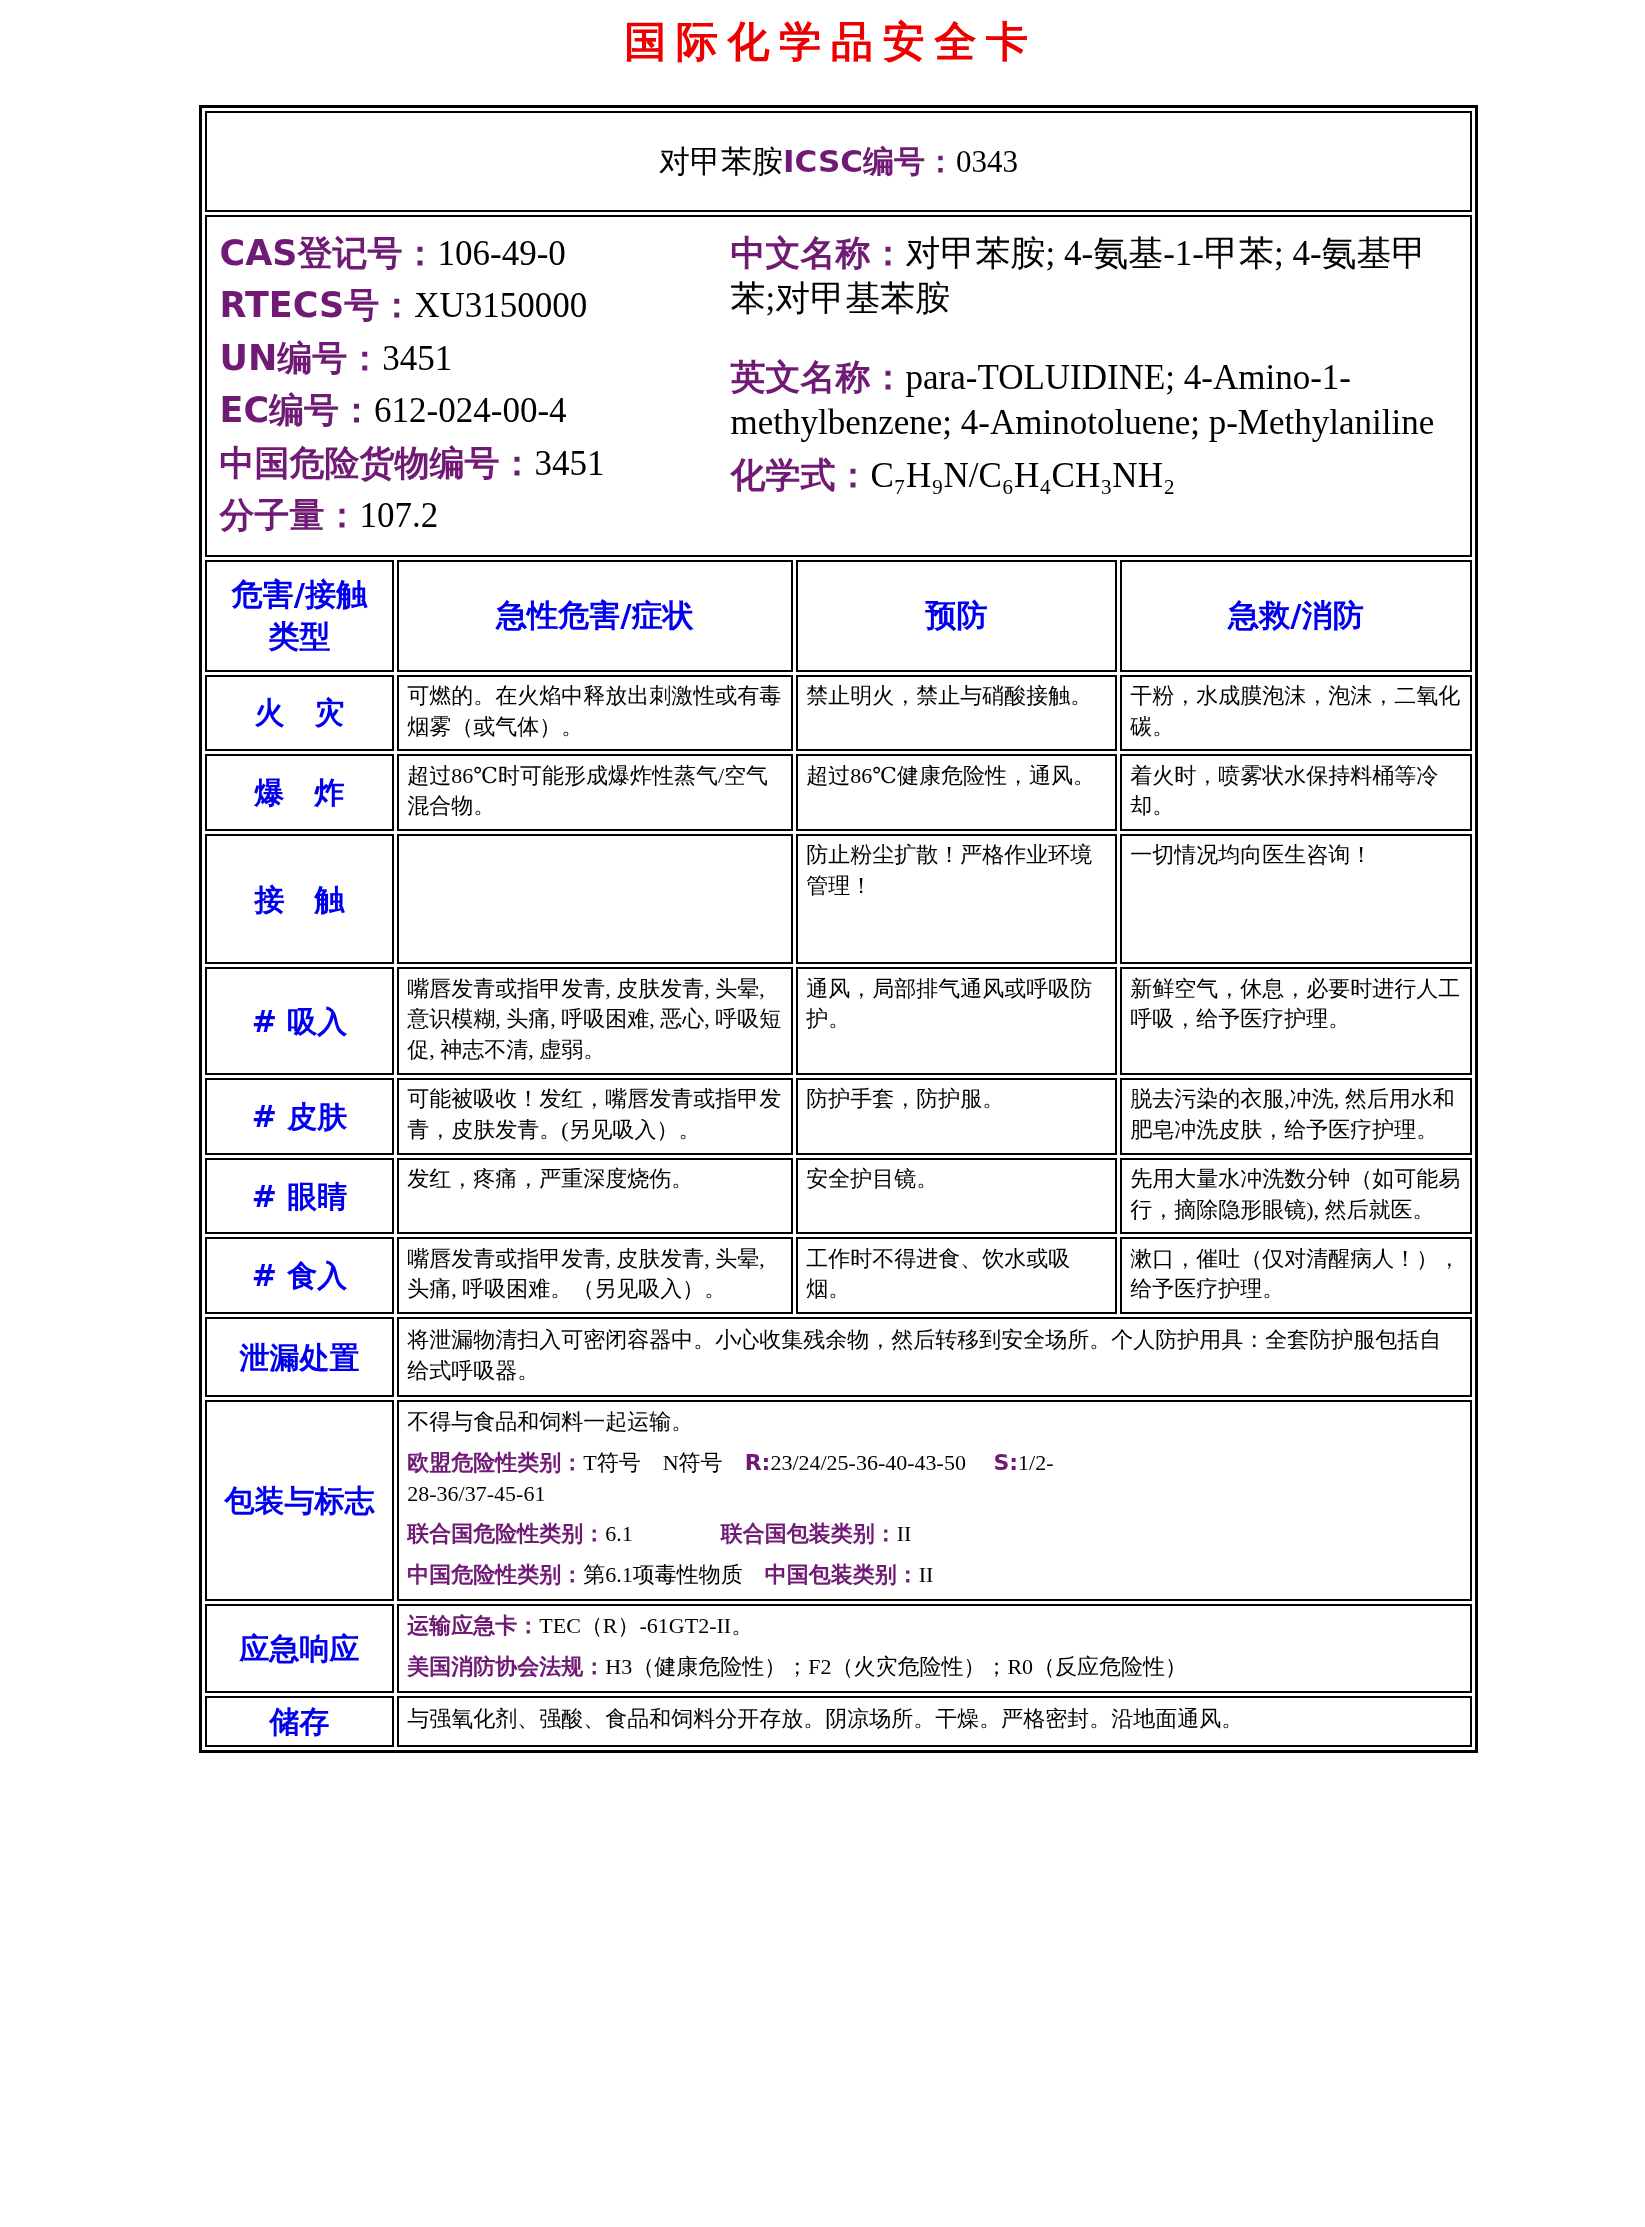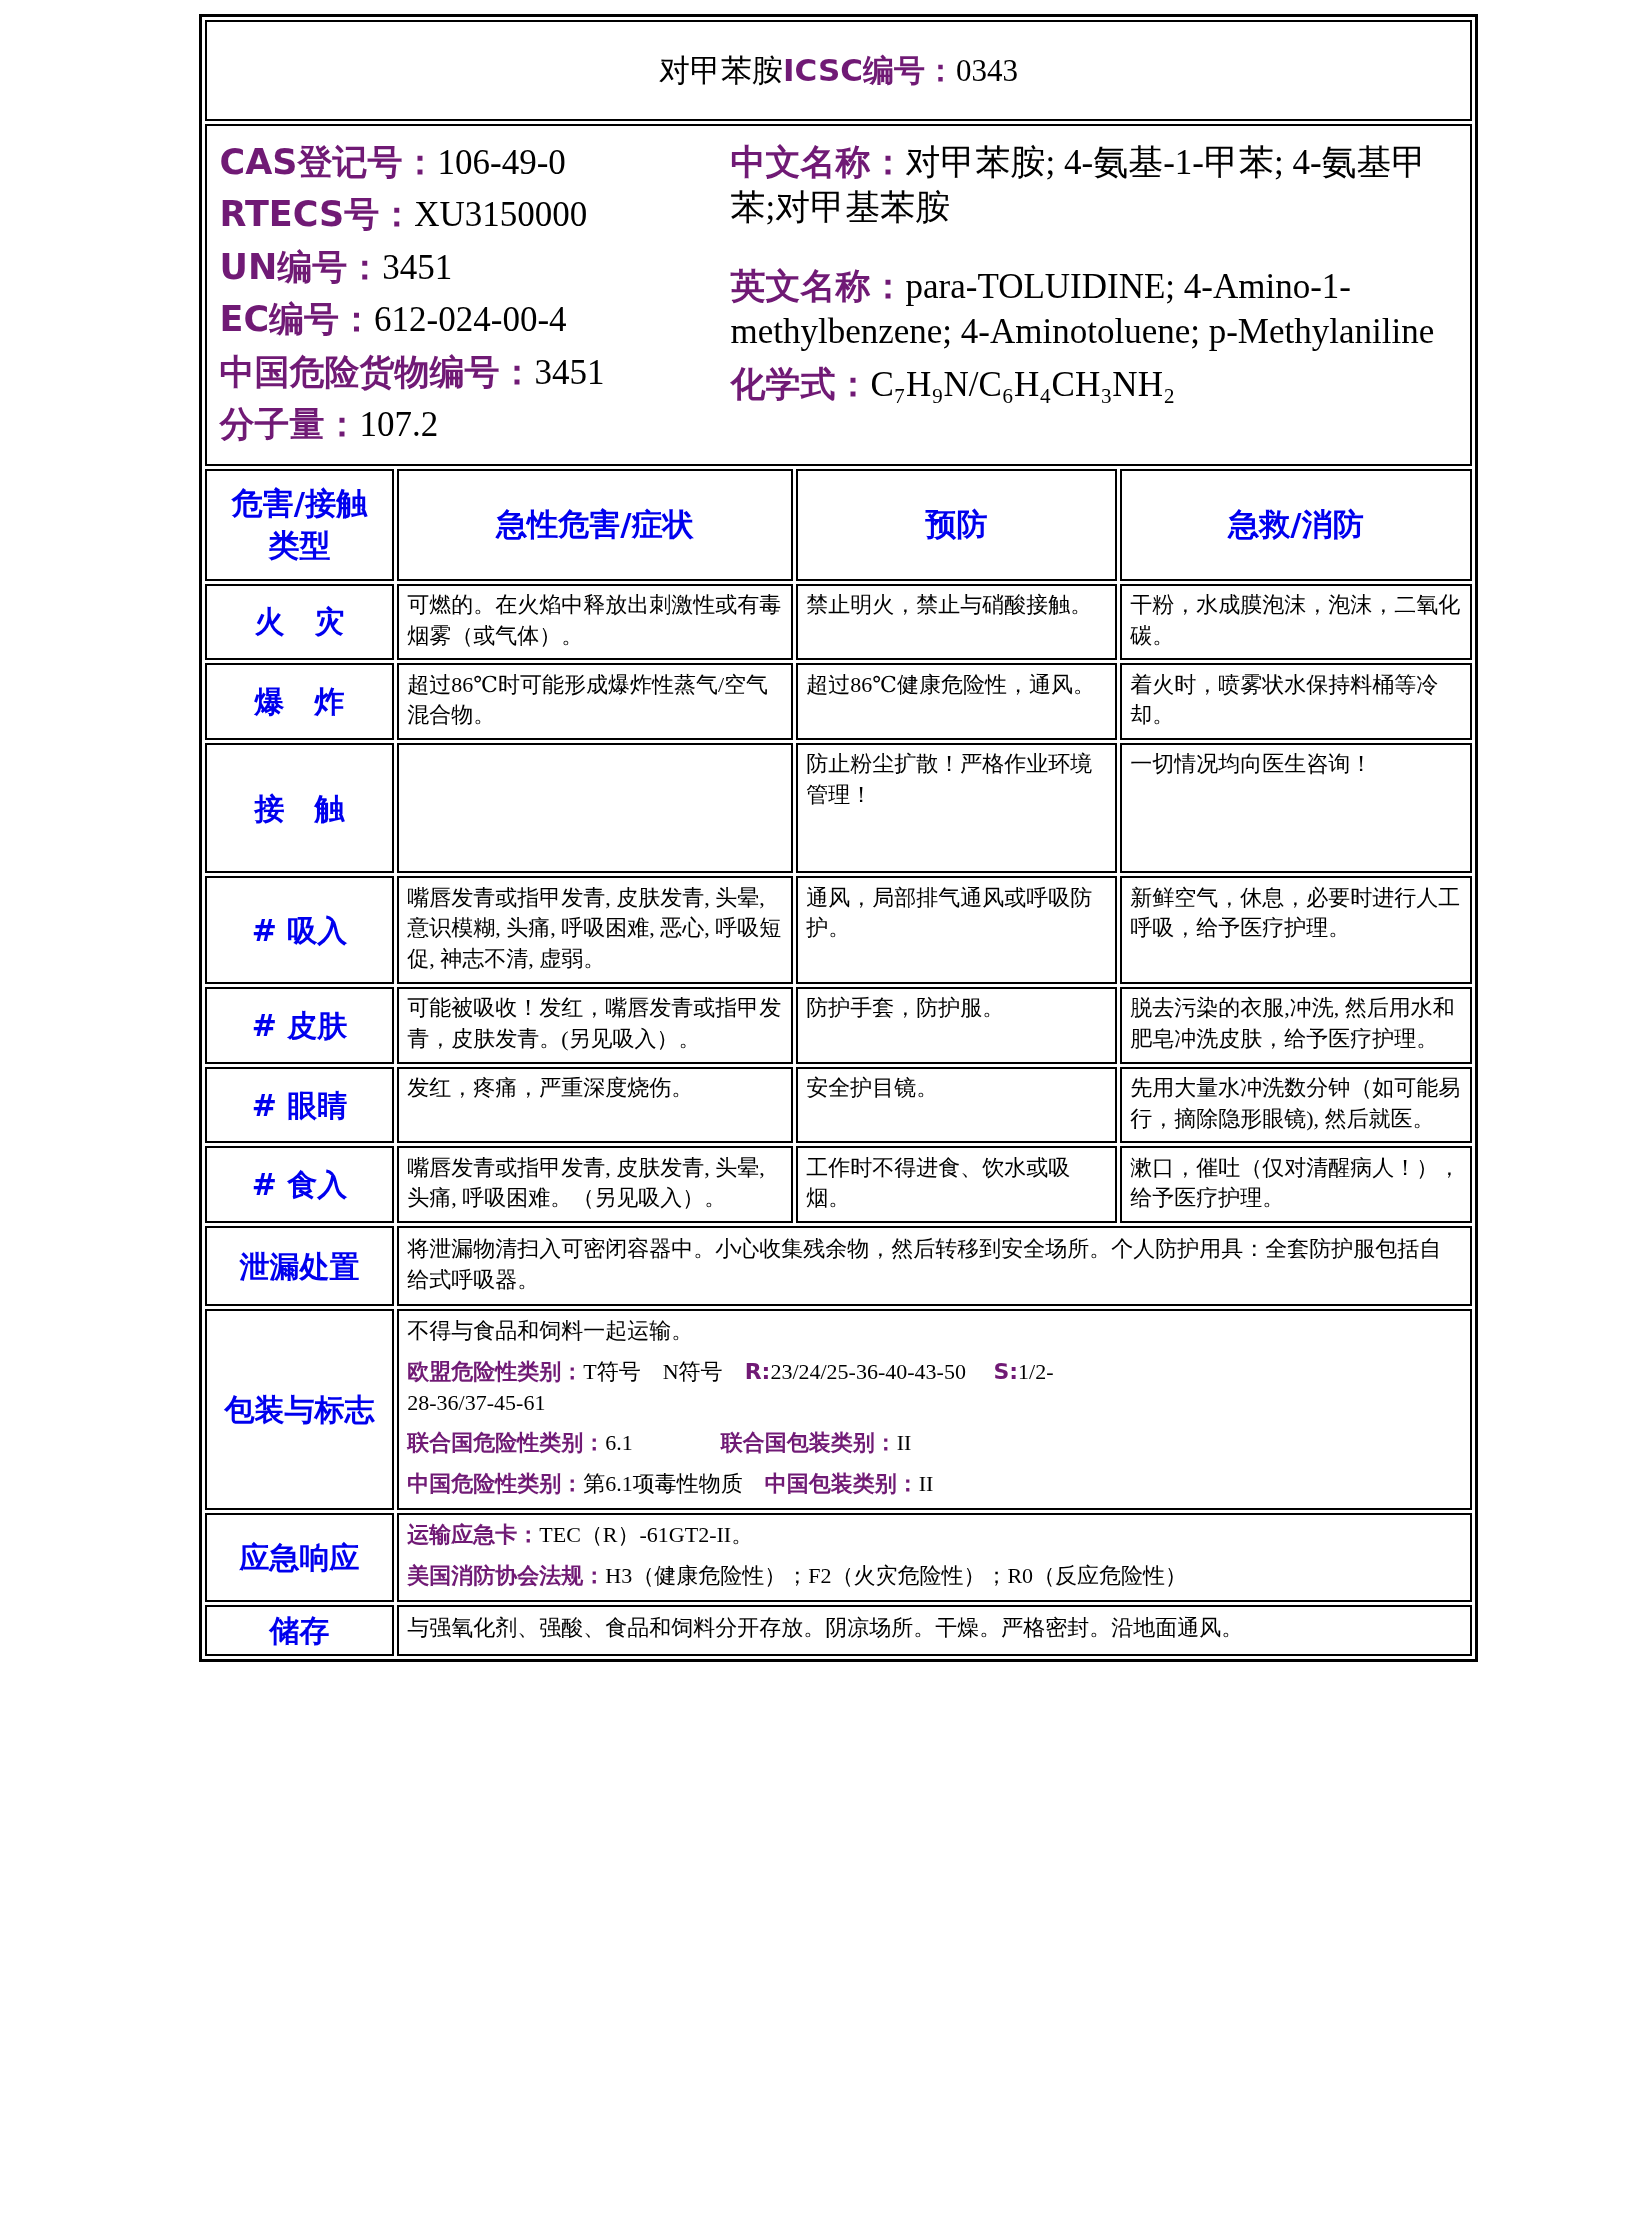--- a/index.html
+++ b/index.html
@@ -98,20 +98,21 @@
   
   #card-body tr:nth-child(6) td { height: 115px; }
   .sec-line { margin: 9.7px 0; }
   .sec-line:first-child { margin-top: 1.4px; }
   .sec-line:last-child { margin-bottom: 1.4px; }
 </style>
 </head>
 <body>
 
 <div class="wrap">
+  <h1 class="page-title">国际化学品安全卡</h1>
 
   <table class="card">
     <colgroup>
       <col style="width:189px">
       <col style="width:396px">
       <col style="width:321px">
       <col style="width:352px">
     </colgroup>
     <tbody id="card-body">
       <tr>

